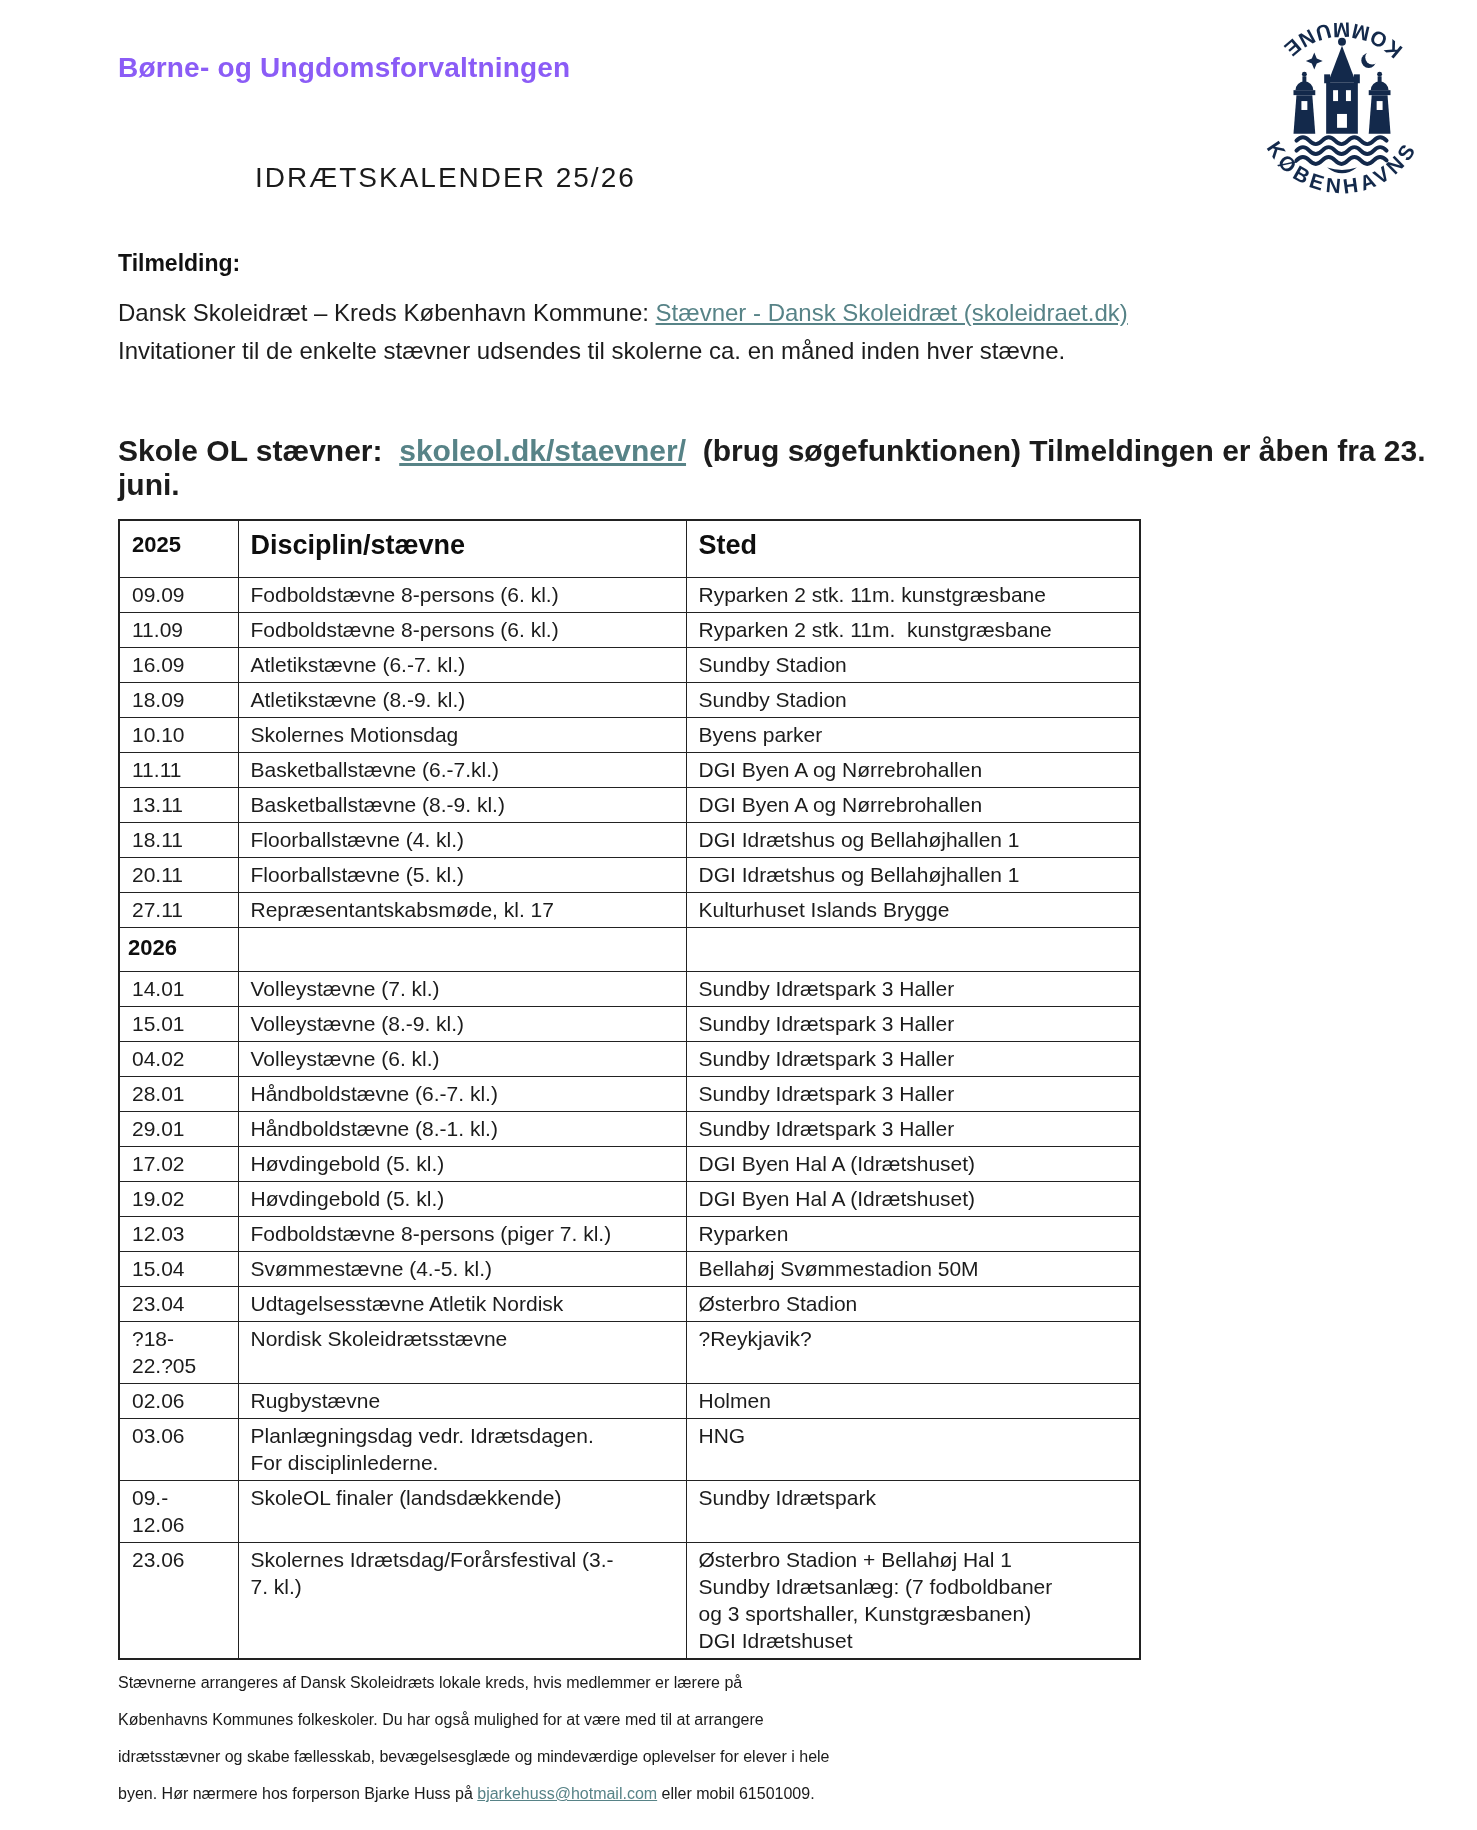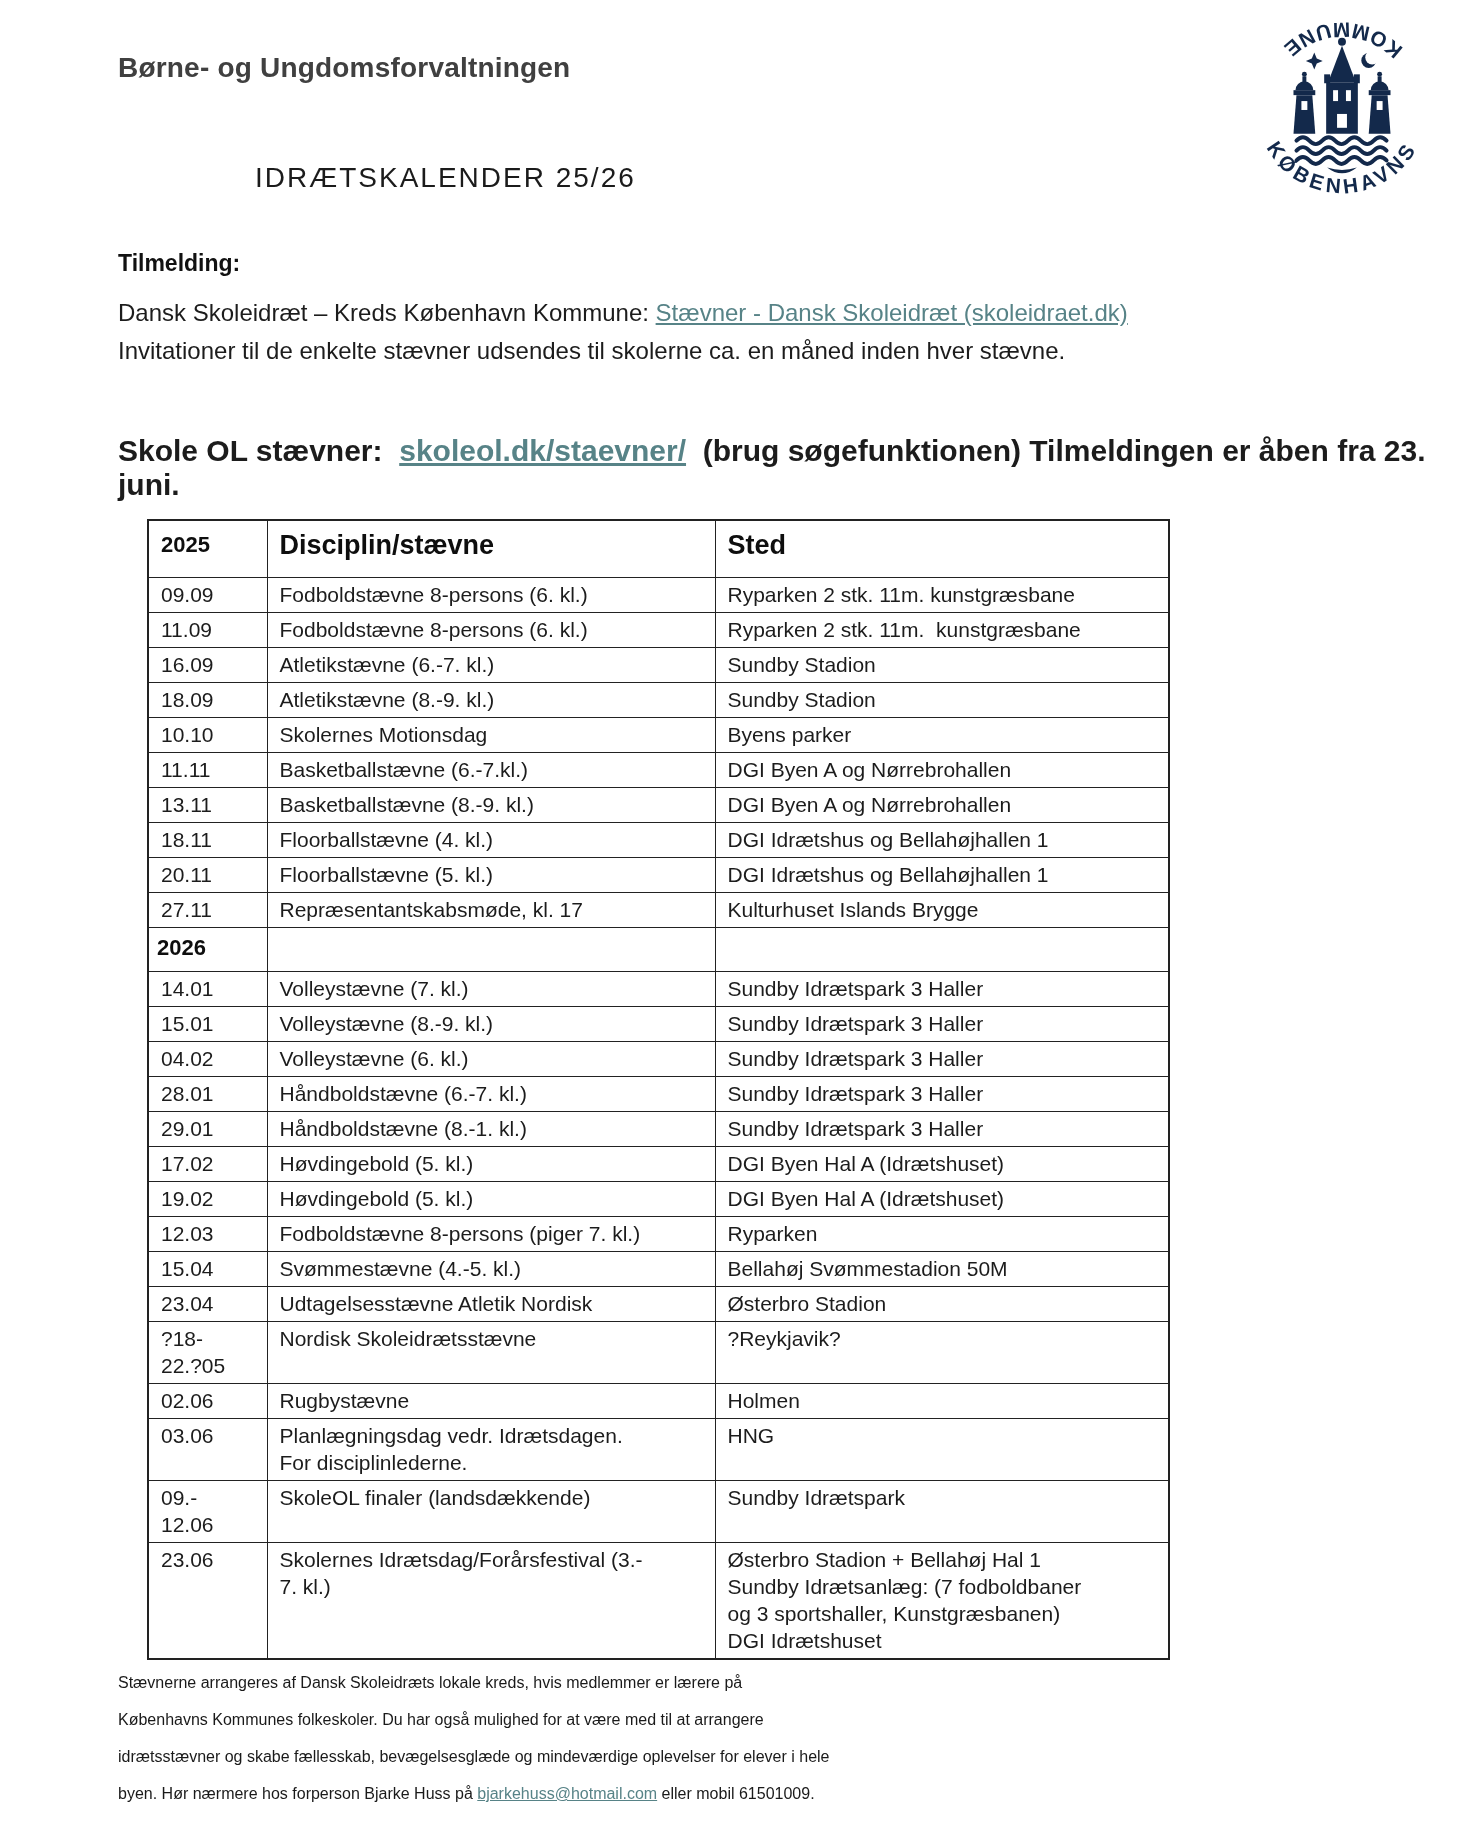--- a/index.html
+++ b/index.html
@@ -7,21 +7,21 @@
     position: relative;
     width: 1477px;
     height: 1830px;
     background: #ffffff;
     font-family: "Liberation Sans", sans-serif;
     color: #1c1c1c;
     overflow: hidden;
   }
   .org-title {
     position: absolute; left: 118px; top: 52px;
-    font-size: 28px; font-weight: bold; color: #404040;
+    font-size: 28px; font-weight: bold; color: #8b5cf6;
     letter-spacing: 0.2px;
   }
   .logo-wrap { position: absolute; left: 1243px; top: 8px; width: 198px; height: 200px; }
   .doc-title {
     position: absolute; left: 255px; top: 162px;
     font-size: 28px; font-weight: 400; letter-spacing: 2px; color: #1b1b1b;
   }
   .tilmelding-heading {
     position: absolute; left: 118px; top: 250px;
     font-size: 23px; font-weight: bold; color: #111;
@@ -29,21 +29,21 @@
   .para-1 { position: absolute; left: 118px; top: 294px; font-size: 24px; line-height: 38px; }
   .para-2 { position: absolute; left: 118px; top: 434px; font-size: 30px; font-weight: bold; }
   .doc-link { color: #578387; text-decoration: underline; cursor: pointer; }
   .pre { white-space: pre-wrap; }
 
   table.cal-table {
     position: absolute; left: 118px; top: 519px;
     width: 1021px; table-layout: fixed;
     border-collapse: collapse;
     border: 2px solid #222222;
-    font-size: 21px; color: #1c1c1c; margin-left: 29px;
+    font-size: 21px; color: #1c1c1c;
   }
   .cal-table col.c-date { width: 119px; }
   .cal-table col.c-disc { width: 448px; }
   .cal-table col.c-place { width: 454px; }
   .cal-table th, .cal-table td { border: 1px solid #222222; }
   .cal-table th {
     text-align: left; vertical-align: top;
     font-size: 27px; font-weight: bold; color: #0e0e0e;
     padding: 9px 10px 16px 12px;
   }

